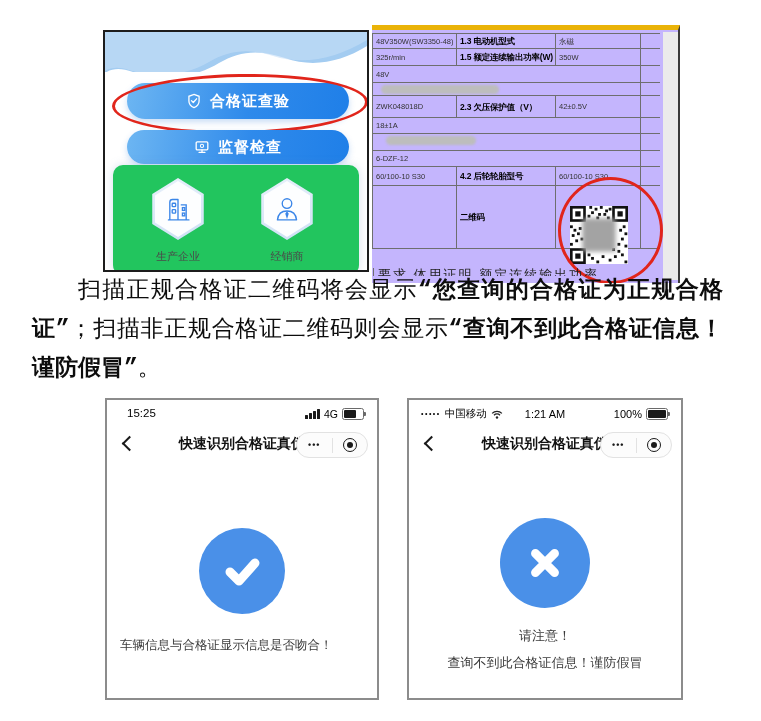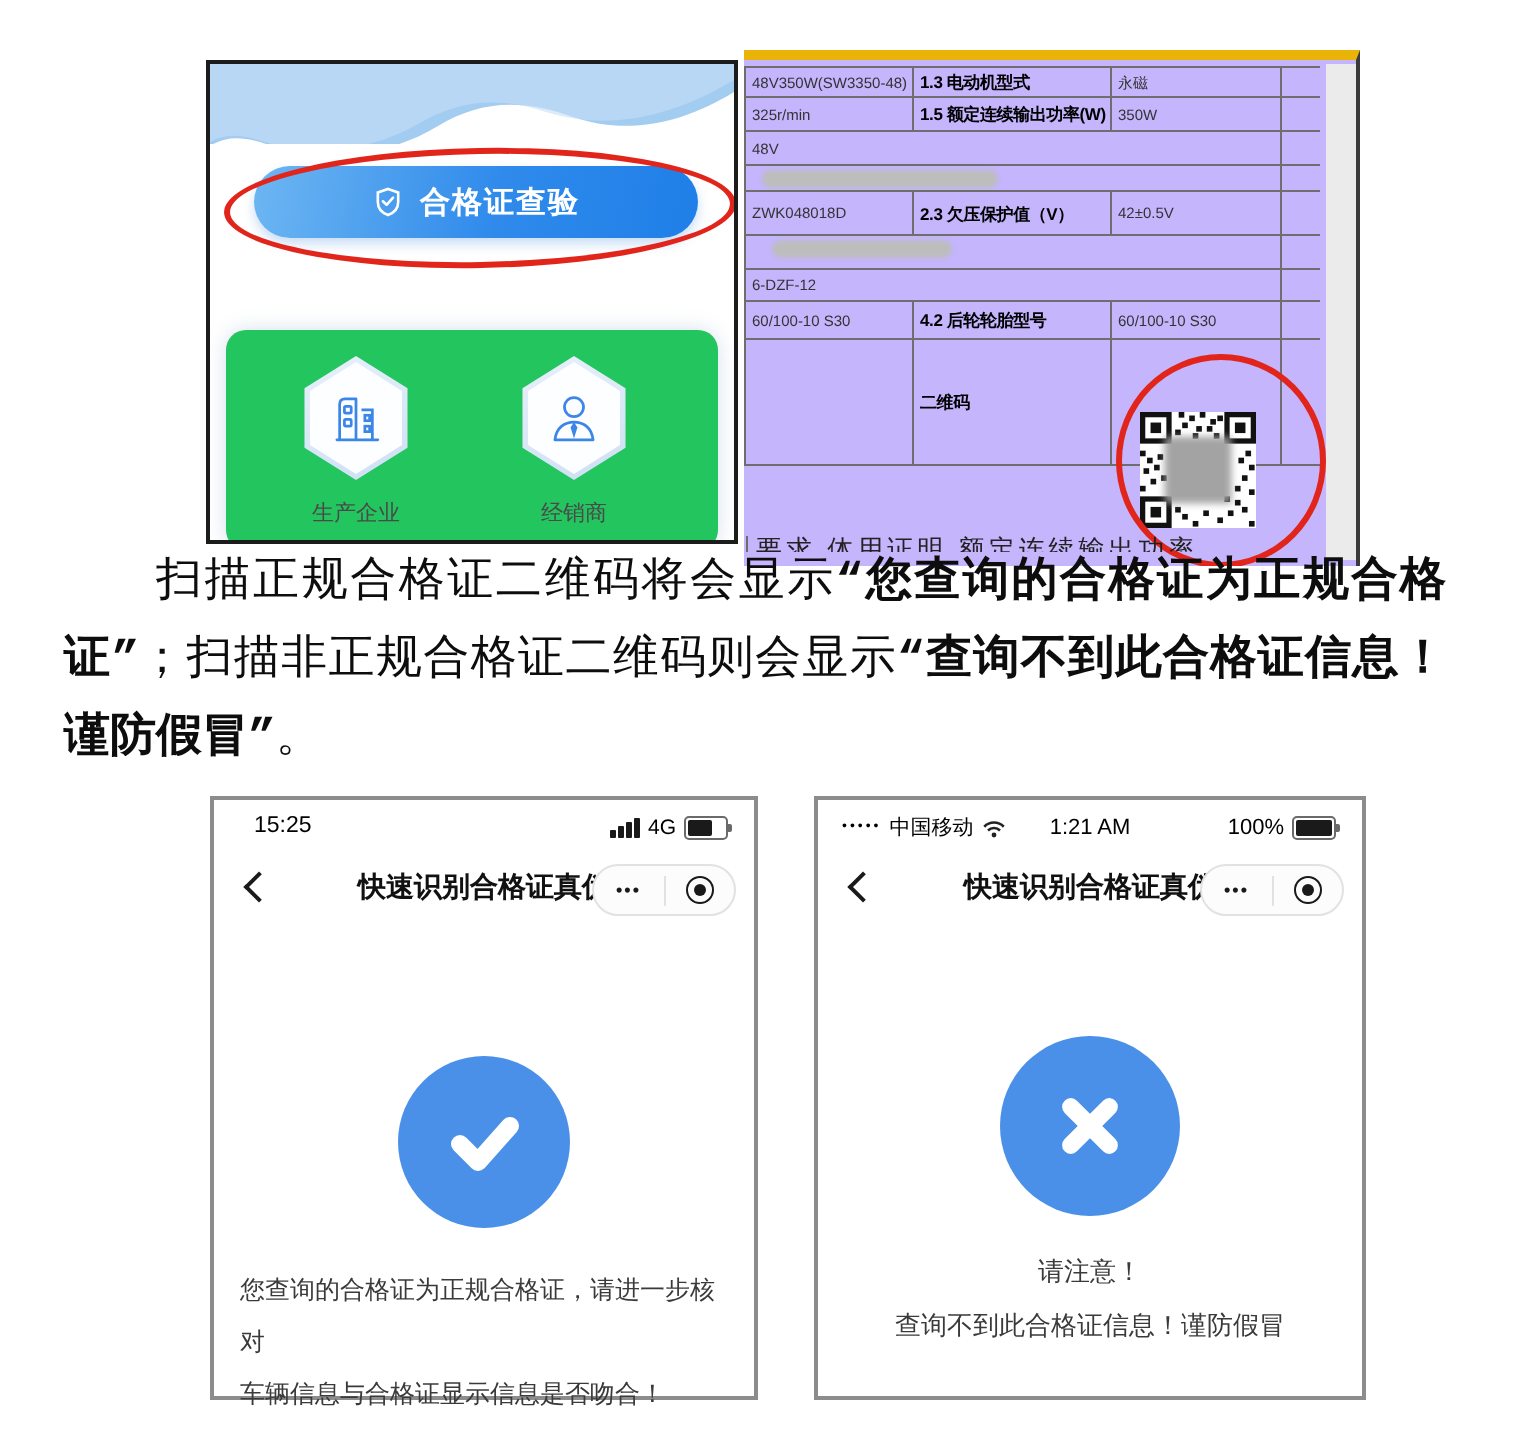--- a/index.html
+++ b/index.html
@@ -120,20 +120,28 @@
 
     <div class="app-btn btn1">
       <svg viewBox="0 0 22 22" width="16" height="16">
         <path d="M11 2l7 2.5V11c0 4.5-3 7.5-7 9-4-1.5-7-4.5-7-9V4.5z" fill="none" stroke="#fff" stroke-width="1.8"></path>
         <path d="M7.5 10.5l2.5 2.5 4.5-5" fill="none" stroke="#fff" stroke-width="1.8" stroke-linecap="round" stroke-linejoin="round"></path>
       </svg>
       <span>合格证查验</span>
     </div>
     <div class="red-ellipse-btn"></div>
 
+    <div class="app-btn btn2">
+      <svg viewBox="0 0 22 22" width="16" height="16">
+        <rect x="3" y="4" width="16" height="11" rx="1.5" fill="none" stroke="#fff" stroke-width="1.8"></rect>
+        <circle cx="11" cy="9.5" r="2.2" fill="none" stroke="#fff" stroke-width="1.4"></circle>
+        <path d="M11 15v3M7 18.5h8" stroke="#fff" stroke-width="1.8" stroke-linecap="round"></path>
+      </svg>
+      <span>监督检查</span>
+    </div>
 
     <div class="app-card">
       <div class="hex hex1">
         <div class="hex-o">
             <div class="hex-i">
           <svg viewBox="0 0 44 44" width="30" height="30" fill="none" stroke="#3b86e8" stroke-width="2">
             <path d="M10 38V12q0-4 4-4h8v30" stroke-linejoin="round"></path>
             <path d="M26 16h8v22"></path>
             <path d="M8 38h30" stroke-linecap="round"></path>
             <rect x="13.5" y="13.5" width="5" height="5" rx="1"></rect>
@@ -181,20 +189,24 @@
       <div class="t-row rh13">
         <div class="tc cspan">
             <div class="blob"></div>
           </div>
         <div class="tc c4"></div>
       </div>
       <div class="t-row rh22">
         <div class="tc c1">ZWK048018D</div>
         <div class="tc c2">2.3 欠压保护值（V）</div>
         <div class="tc c3">42±0.5V</div>
+        <div class="tc c4"></div>
+      </div>
+      <div class="t-row rh16">
+        <div class="tc cspan">18±1A</div>
         <div class="tc c4"></div>
       </div>
       <div class="t-row rh17">
         <div class="tc cspan">
             <div class="blob small"></div>
           </div>
         <div class="tc c4"></div>
       </div>
       <div class="t-row rh16">
         <div class="tc cspan">6-DZF-12</div>
@@ -305,21 +317,20 @@
             <span class="tgt"></span>
           </span>
       </span>
     </div>
     <div class="result-circle circ-ok">
       <svg viewBox="0 0 52 52" width="52" height="52">
         <path d="M14 27l9 9 16-18" stroke="#fff" stroke-width="9" fill="none" stroke-linecap="round" stroke-linejoin="round"></path>
       </svg>
     </div>
     <div class="msg">
-      <div>您查询的合格证为正规合格证，请进一步核对</div>
       <div>车辆信息与合格证显示信息是否吻合！</div>
     </div>
   </div>
 
   <div class="phone phone-fail">
     <div class="status">
       <span class="st-left">
         <span class="dots">•••••</span>
         <span class="carrier">中国移动</span>
         <svg viewBox="0 0 16 12" width="12" height="9">

